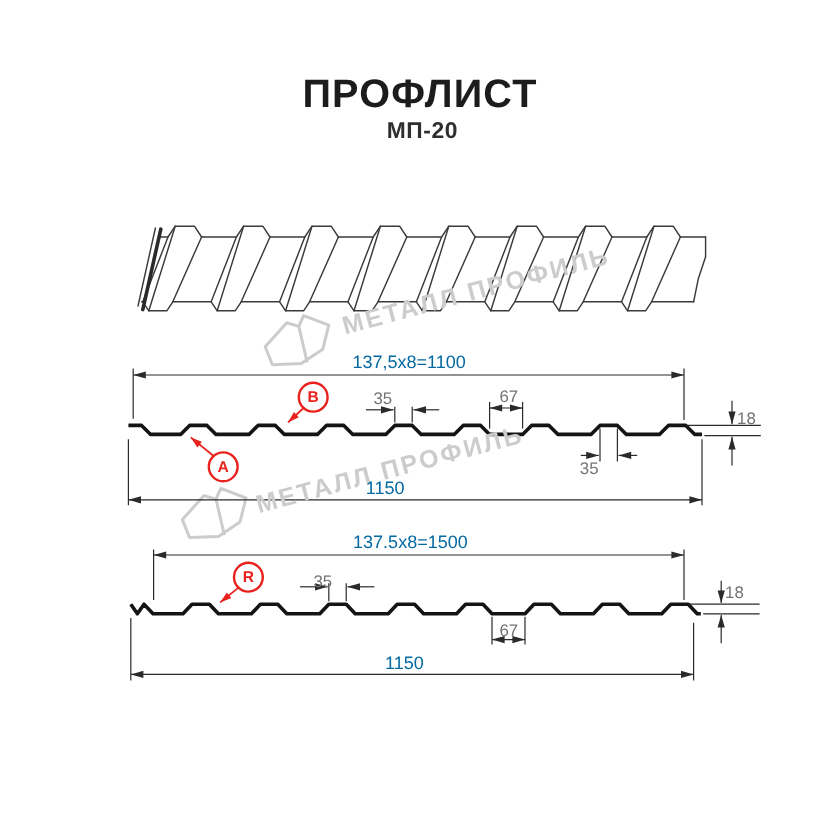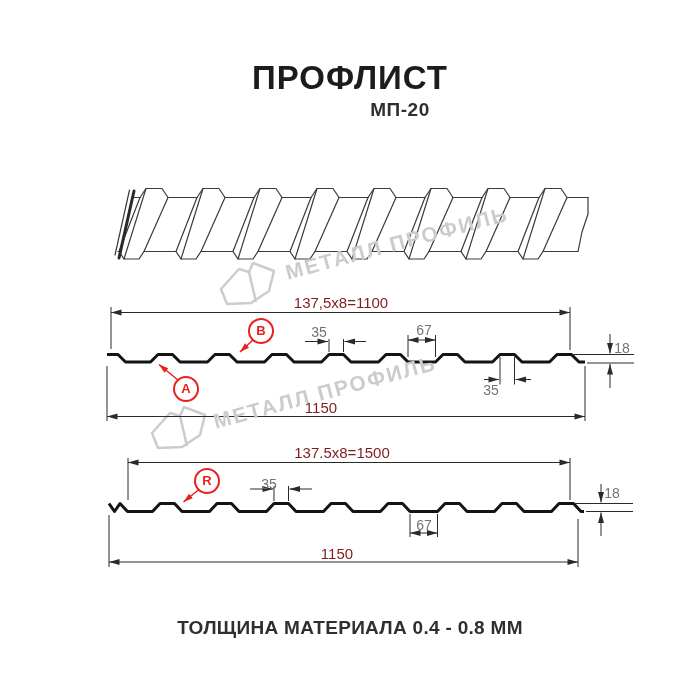--- a/index.html
+++ b/index.html
@@ -12,21 +12,21 @@
   #canvas{
     position:relative;width:700px;height:700px;background:#ffffff;overflow:hidden;
     font-family:"Liberation Sans",sans-serif;
   }
   svg{position:absolute;left:0;top:0;}
   .txt{position:absolute;transform:translate(-50%,-50%);white-space:nowrap;color:#1a1a1a;}
   .title{font-size:33px;font-weight:bold;letter-spacing:1px;color:#1c1c1c;text-align:center;}
   .subtitle{font-size:19px;font-weight:600;color:#2f2f2f;letter-spacing:.5px;}
   .footer{font-size:19px;font-weight:600;color:#2f2f2f;letter-spacing:.3px;}
   .dimtxt{font-size:14px;color:#737373;}
-  .dimtxt-lg{font-size:15px;color:#7f1d1d;}
+  .dimtxt-lg{font-size:15px;color:#0369a1;}
   .circlbl{
     position:absolute;width:22px;height:22px;border:2px solid var(--red);border-radius:50%;
     color:var(--red);font-size:13px;font-weight:bold;text-align:center;line-height:21px;
     transform:translate(-50%,-50%);background:transparent;
   }
   .wmtext{
     position:absolute;font-size:21px;font-weight:bold;letter-spacing:2px;color:var(--wm);
     transform:translateY(-50%) rotate(-15deg);transform-origin:0 50%;white-space:nowrap;
   }
 </style>
@@ -122,34 +122,33 @@
       <line x1="253" y1="340" x2="240" y2="352" marker-end="url(#arrR)"></line>
       <line x1="178" y1="380" x2="159" y2="364.5" marker-end="url(#arrR)"></line>
       <line x1="199" y1="489.5" x2="183.5" y2="502" marker-end="url(#arrR)"></line>
     </g>
   </svg>
 
   <div class="wmtext" style="left:286px;top:273px;">МЕТАЛЛ ПРОФИЛЬ</div>
   <div class="wmtext" style="left:214px;top:422px;">МЕТАЛЛ ПРОФИЛЬ</div>
 
   <div class="txt title" style="left:350px;top:78px;">ПРОФЛИСТ</div>
-  <div class="txt subtitle" style="left:352px;top:110px;margin-left:48px;">МП-20</div>
+  <div class="txt subtitle" style="left:352px;top:110px;">МП-20</div>
 
   <div class="txt dimtxt-lg" style="left:341px;top:302px;">137,5x8=1100</div>
   <div class="txt dimtxt" style="left:319px;top:332px;">35</div>
   <div class="txt dimtxt" style="left:424px;top:330px;">67</div>
   <div class="txt dimtxt" style="left:622px;top:348px;">18</div>
   <div class="txt dimtxt" style="left:491px;top:390px;">35</div>
   <div class="txt dimtxt-lg" style="left:321px;top:407px;">1150</div>
 
   <div class="txt dimtxt-lg" style="left:342px;top:452px;">137.5x8=1500</div>
   <div class="txt dimtxt" style="left:269px;top:484px;">35</div>
   <div class="txt dimtxt" style="left:424px;top:525px;">67</div>
   <div class="txt dimtxt" style="left:612px;top:493px;">18</div>
   <div class="txt dimtxt-lg" style="left:337px;top:553px;">1150</div>
 
   <div class="circlbl" style="left:261px;top:331px;">B</div>
   <div class="circlbl" style="left:186px;top:389px;">A</div>
   <div class="circlbl" style="left:207px;top:481px;">R</div>
 
-  <div class="txt footer" style="left:350px;top:628px;">ТОЛЩИНА МАТЕРИАЛА 0.4 - 0.8 ММ</div>
 
 </div>
 
 </body></html>

